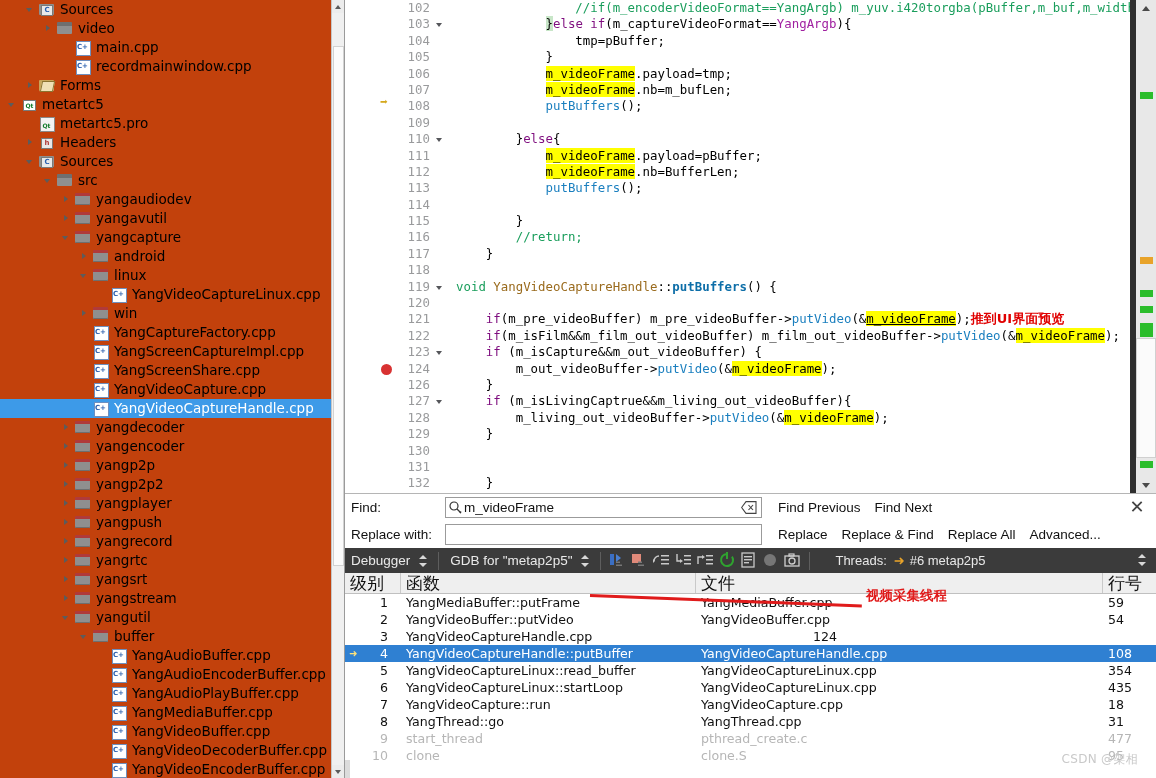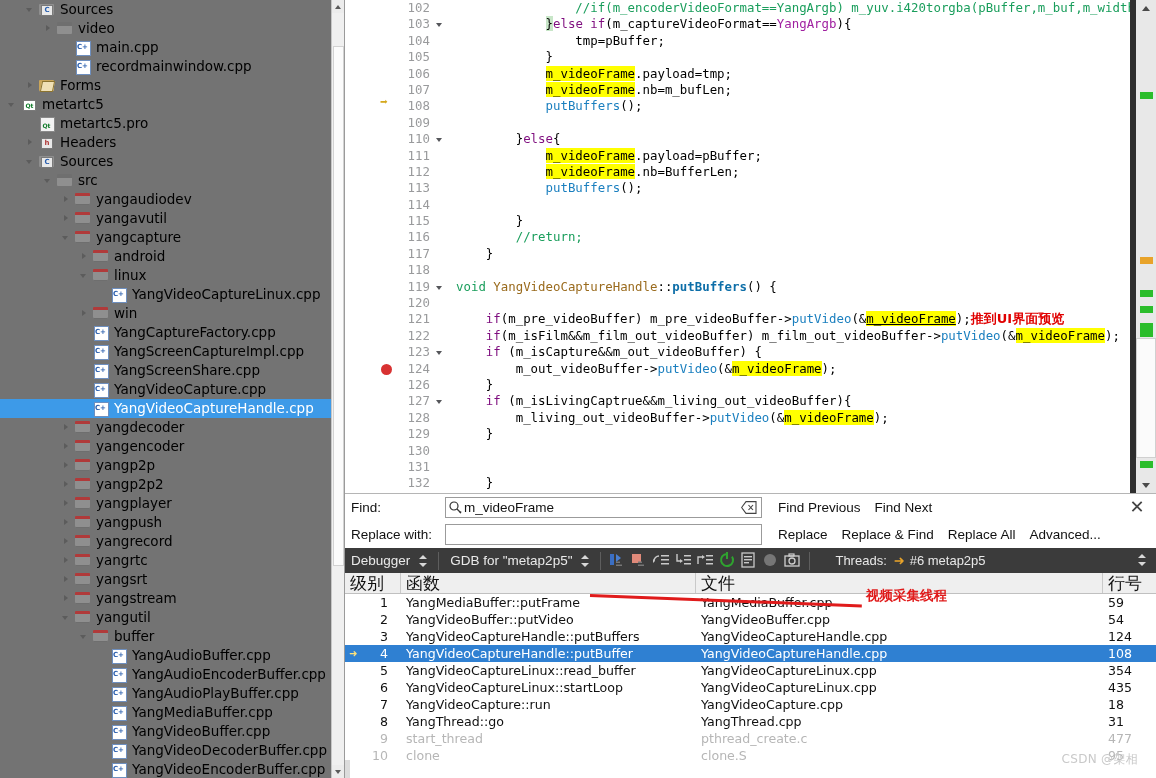--- a/index.html
+++ b/index.html
@@ -6,21 +6,21 @@
   html, body { margin:0; padding:0; }
   body {
     width:1156px; height:778px; overflow:hidden;
     font-family:"Liberation Sans", sans-serif;
     background:#ffffff; font-size:13px; color:#000;
   }
   #app { position:relative; width:1156px; height:778px; display:flex; }
 
   
   #tree-panel {
-    width:345px; height:778px; background:#737373;
+    width:345px; height:778px; background:#c2410c;
     position:relative; overflow:hidden;
     border-right:1px solid #9a9a9a;
   }
   #tree-scroll { position:absolute; inset:0 13px 0 0; overflow:hidden; }
   .tree-row {
     height:19px; line-height:19px; white-space:nowrap;
     display:flex; align-items:center; font-size:13.5px;
     font-family:"DejaVu Sans", sans-serif;
     color:#000; padding-left:0;
   }
@@ -718,21 +718,20 @@
             <div class="s-line">59</div>
           </div>
           <div class="srow">
             <div class="s-lvl">2</div>
             <div class="s-fn">YangVideoBuffer::putVideo</div>
             <div class="s-file">YangVideoBuffer.cpp</div>
             <div class="s-line">54</div>
           </div>
           <div class="srow">
             <div class="s-lvl">3</div>
-            <div class="s-fn">YangVideoCaptureHandle::putBuffers</div>
             <div class="s-file">YangVideoCaptureHandle.cpp</div>
             <div class="s-line">124</div>
           </div>
           <div class="srow sel">
             <div class="s-lvl"><span class="cur-dot">➜</span>4</div>
             <div class="s-fn">YangVideoCaptureHandle::putBuffer</div>
             <div class="s-file">YangVideoCaptureHandle.cpp</div>
             <div class="s-line">108</div>
           </div>
           <div class="srow">

